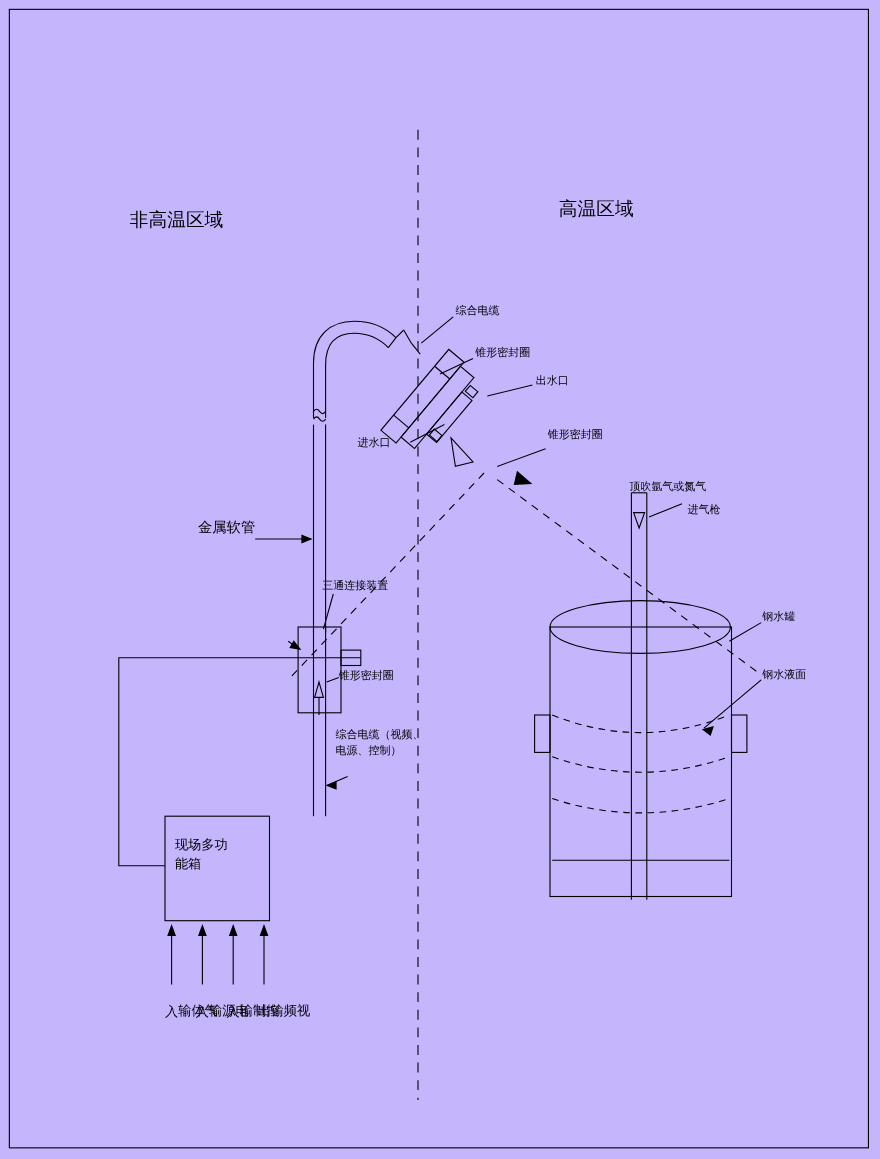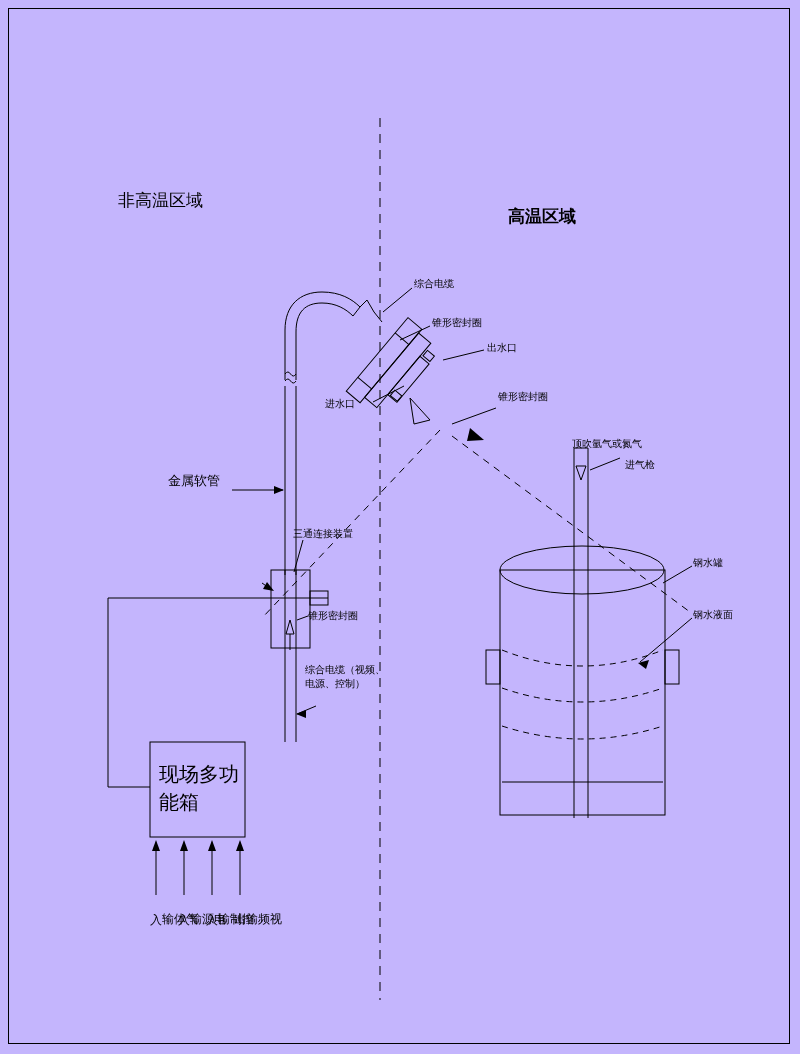--- a/index.html
+++ b/index.html
@@ -45,23 +45,24 @@
   .big-label {
     font-size: 17px;
     line-height: 1.45;
   }
   .mid-label {
     font-size: 13px;
   }
   .small-label {
     font-size: 10px;
     line-height: 1.35;
+    font-family: Liberation Mono, monospace;
   }
   .box-label {
-    font-size: 20px;
+    font-size: 12px;
     line-height: 1.4;
     text-align: left;
   }
   .vert-label {
     font-size: 12px;
     writing-mode: vertical-rl;
     text-orientation: upright;
     letter-spacing: 1px;
     line-height: 1;
   }
@@ -166,31 +167,31 @@
       <path d="M296,714 L306,710 L306,718 Z" fill="#000" stroke="none"></path>
       <line x1="692" y1="566" x2="663" y2="583"></line>
       <line x1="692" y1="618" x2="640" y2="662"></line>
       <path d="M638,663 L649,660 L646,669 Z" fill="#000" stroke="none"></path>
       <line x1="262" y1="583" x2="272" y2="590"></line>
       <path d="M274,591 L263,589 L267,582 Z" fill="#000" stroke="none"></path>
     </g>
   </svg>
 
   <div class="lbl zone-title" style="left:118px; top:190px;">非高温区域</div>
-  <div class="lbl zone-title" style="left:508px; top:206px;font-weight:bold;">高温区域</div>
+  <div class="lbl zone-title" style="left:508px; top:180px;">高温区域</div>
 
   <div class="lbl small-label" style="left:414px; top:277px;">综合电缆</div>
   <div class="lbl small-label" style="left:432px; top:316px;">锥形密封圈</div>
   <div class="lbl small-label" style="left:487px; top:341px;">出水口</div>
   <div class="lbl small-label" style="left:325px; top:397px;">进水口</div>
   <div class="lbl small-label" style="left:498px; top:390px;">锥形密封圈</div>
   <div class="lbl small-label" style="left:572px; top:437px;">顶吹氩气或氮气</div>
   <div class="lbl small-label" style="left:625px; top:448px;margin-top:10px;">进气枪</div>
 
-  <div class="lbl mid-label" style="left:168px; top:473px;">金属软管</div>
+  <div class="lbl mid-label" style="left:180px; top:473px;">金属软管</div>
 
 
   <div class="lbl small-label" style="left:293px; top:527px;">三通连接装置</div>
   <div class="lbl small-label" style="left:308px; top:609px;">锥形密封圈</div>
   <div class="lbl small-label" style="left:305px; top:663px; width:96px;">综合电缆（视频、
 电源、控制）</div>
 
   <div class="lbl small-label" style="left:693px; top:556px;">钢水罐</div>
   <div class="lbl small-label" style="left:693px; top:608px;">钢水液面</div>
 

